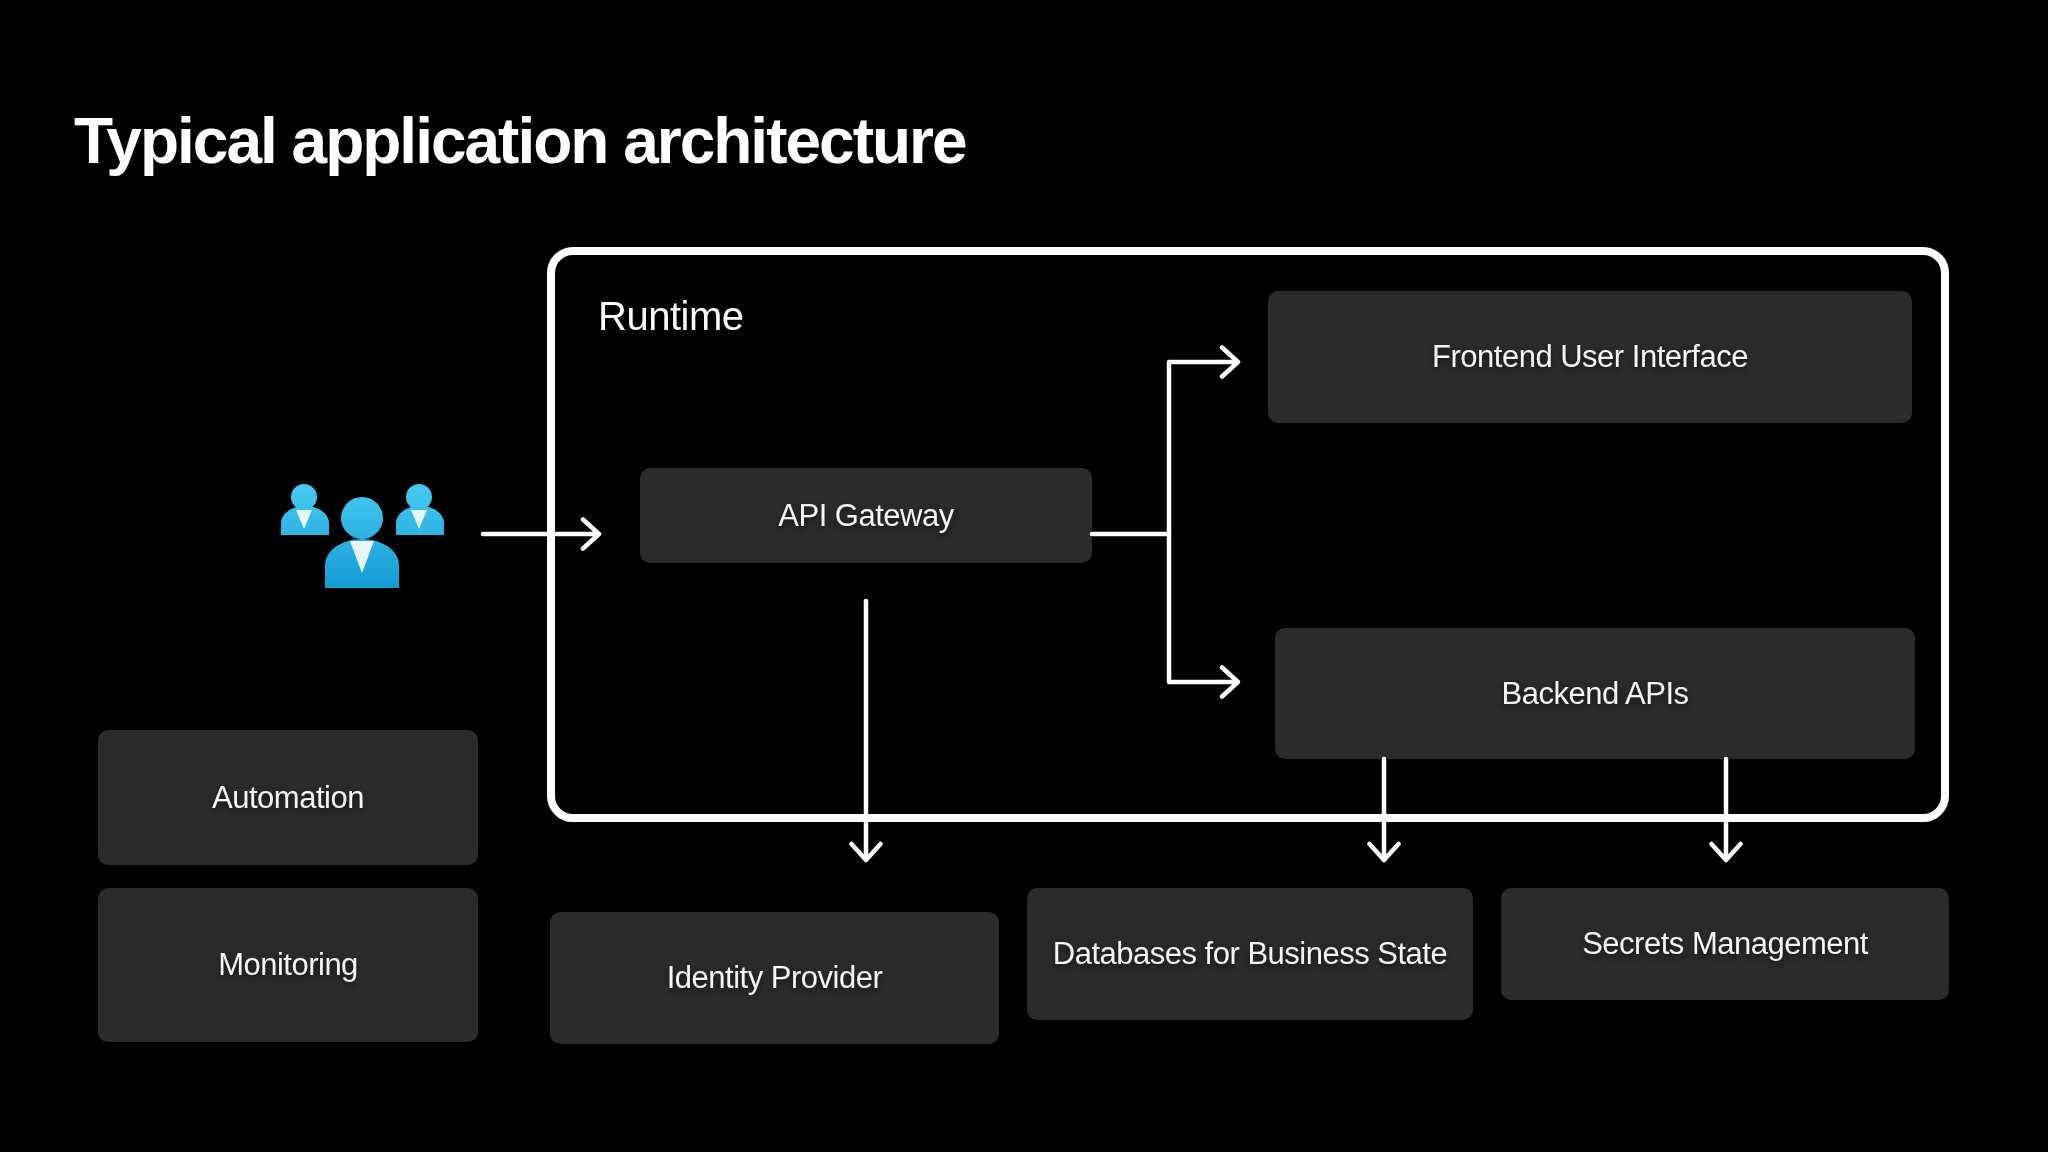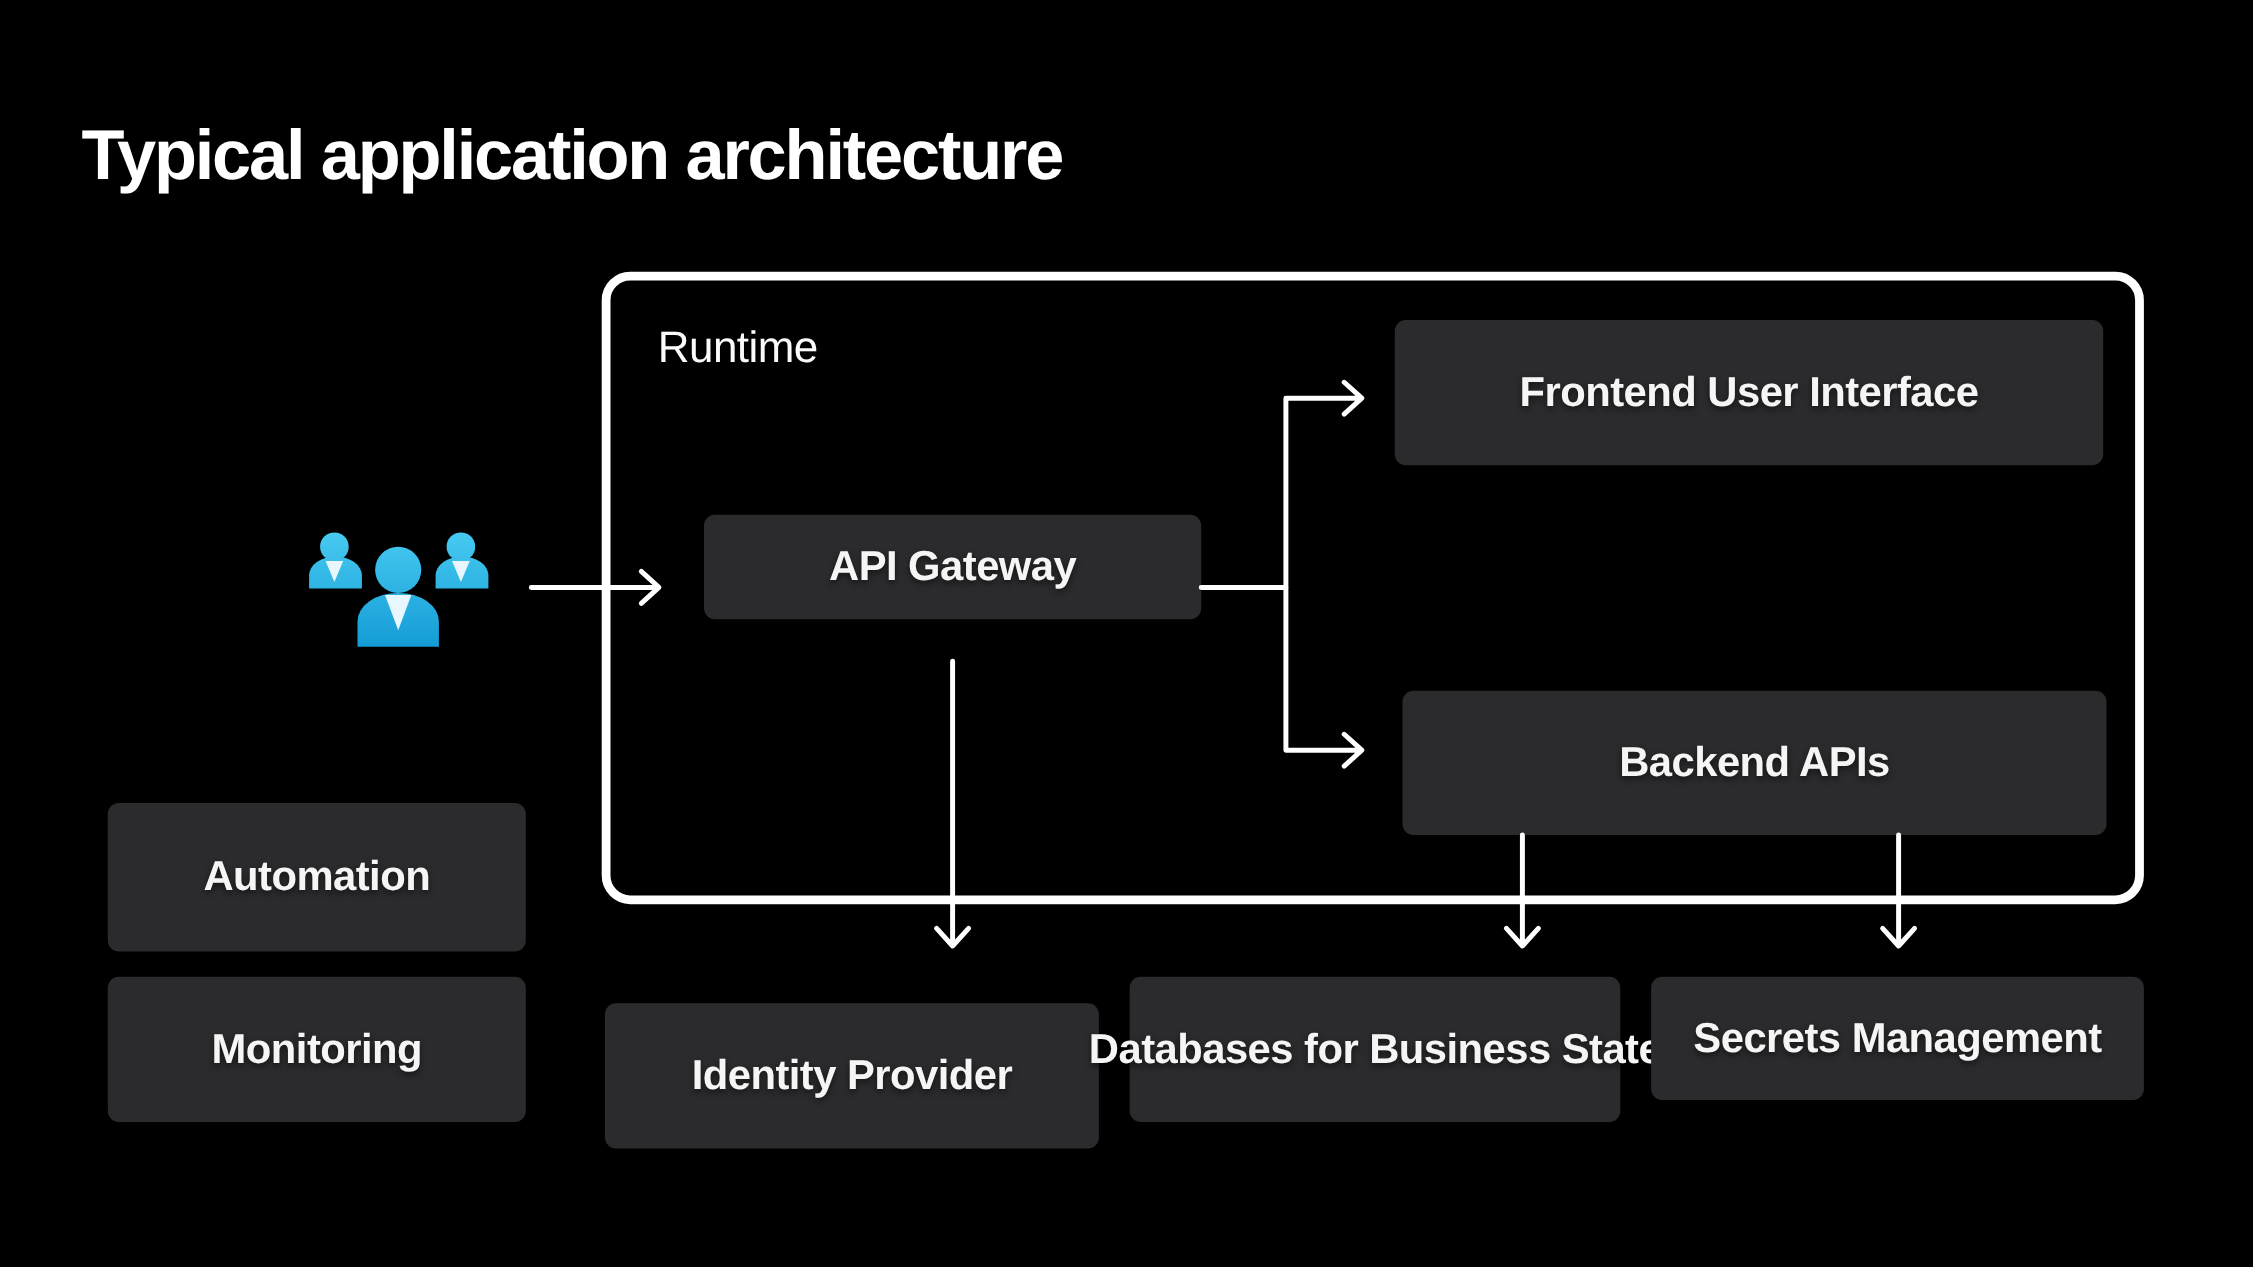--- a/index.html
+++ b/index.html
@@ -33,30 +33,30 @@
     letter-spacing:-0.5px;white-space:nowrap;
   }
   .node{
     position:absolute;
     background:var(--box-fill);
     border-radius:10px;
     display:flex;align-items:center;justify-content:center;
     text-align:center;
   }
   .node span{
-    font-size:38px;font-weight:700;letter-spacing:-0.5px;
+    font-size:31px;font-weight:400;letter-spacing:-0.5px;
     color:var(--box-text);
     text-shadow:0 3px 6px rgba(0,0,0,0.55);
     white-space:nowrap;
   }
   .node-frontend  {left:1268px;top:291px;width:644px;height:132px;}
   .node-api       {left:640px; top:468px;width:452px;height:95px;}
   .node-backend   {left:1275px;top:628px;width:640px;height:131px;justify-content:center;}
   .node-automation{left:98px;  top:730px;width:380px;height:135px;}
-  .node-monitoring{left:98px;  top:888px;width:380px;height:132px;}
+  .node-monitoring{left:98px;  top:888px;width:380px;height:154px;}
   .node-identity  {left:550px; top:888px;width:449px;height:132px;margin-top:24px;}
   .node-databases {left:1027px;top:888px;width:446px;height:132px;}
   .node-secrets   {left:1501px;top:888px;width:448px;height:112px;}
   svg.overlay{position:absolute;inset:0;z-index:3;pointer-events:none;}
   .edge{fill:none;stroke:var(--line);stroke-width:4.5;stroke-linecap:round;stroke-linejoin:round;}
 </style>
 </head>
 <body>
 
 <div class="stage">

